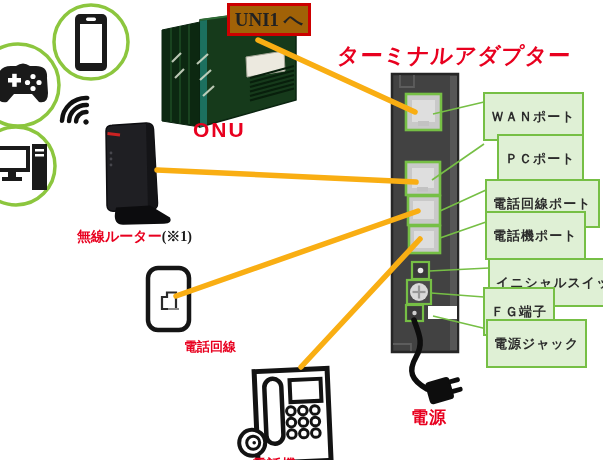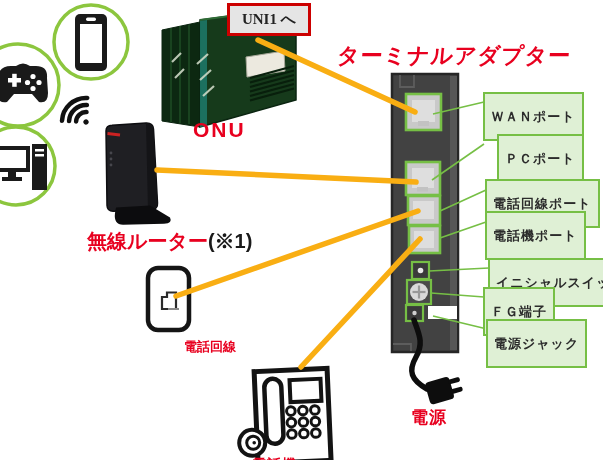--- a/index.html
+++ b/index.html
@@ -13,26 +13,26 @@
            letter-spacing:1px;padding:13px 6px;line-height:19px;}
   #plbl0{left:483px;top:92px;}
   #plbl1{left:497px;top:134px;}
   #plbl2{left:485px;top:179px;}
   #plbl3{left:485px;top:211px;}
   #plbl4{left:488px;top:258px;}
   #plbl5{left:483px;top:287px;}
   #plbl6{left:486px;top:319px;}
   
   .red{color:#e8001f;font-weight:bold;}
-  #uni1{left:227px;top:3px;width:78px;height:27px;background:#e5e5e5;border:3px solid #cc0000;
+  #uni1{left:227px;top:3px;width:78px;height:27px;background:#a16207;border:3px solid #cc0000;
         display:flex;align-items:center;justify-content:center;
-        font-family:"Liberation Serif",serif;font-weight:bold;font-size:15px;color:#222;}
+        font-family:"Liberation Serif",serif;font-weight:bold;font-size:19px;color:#222;}
   #onu-label{left:193px;top:118px;font-size:21px;letter-spacing:2px;}
   #ta-title{left:337px;top:41px;font-size:22px;letter-spacing:1px;transform:skewX(-5deg);}
-  #router-label{left:87px;top:228px;font-size:20px;}
+  #router-label{left:77px;top:228px;font-size:14px;font-family:Liberation Serif, serif;}
   #router-label .note{color:#1a1a1a;font-weight:bold;}
   #jack-label{left:96px;top:339px;width:140px;text-align:right;font-size:13px;line-height:15px;}
   #power-label{left:411px;top:406px;font-size:17px;letter-spacing:1px;}
   #phone-label{left:252px;top:456px;font-size:14px;letter-spacing:1px;}
 </style>
 </head>
 <body>
 
 <div id="canvas">
 

